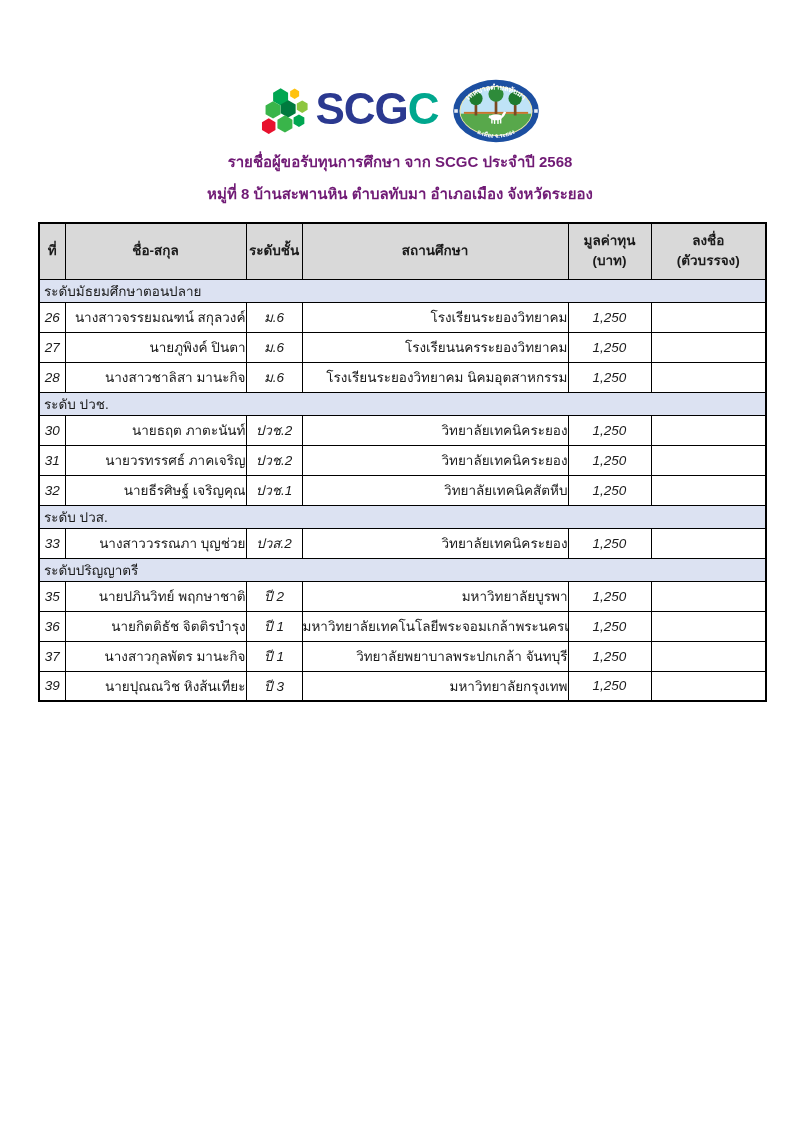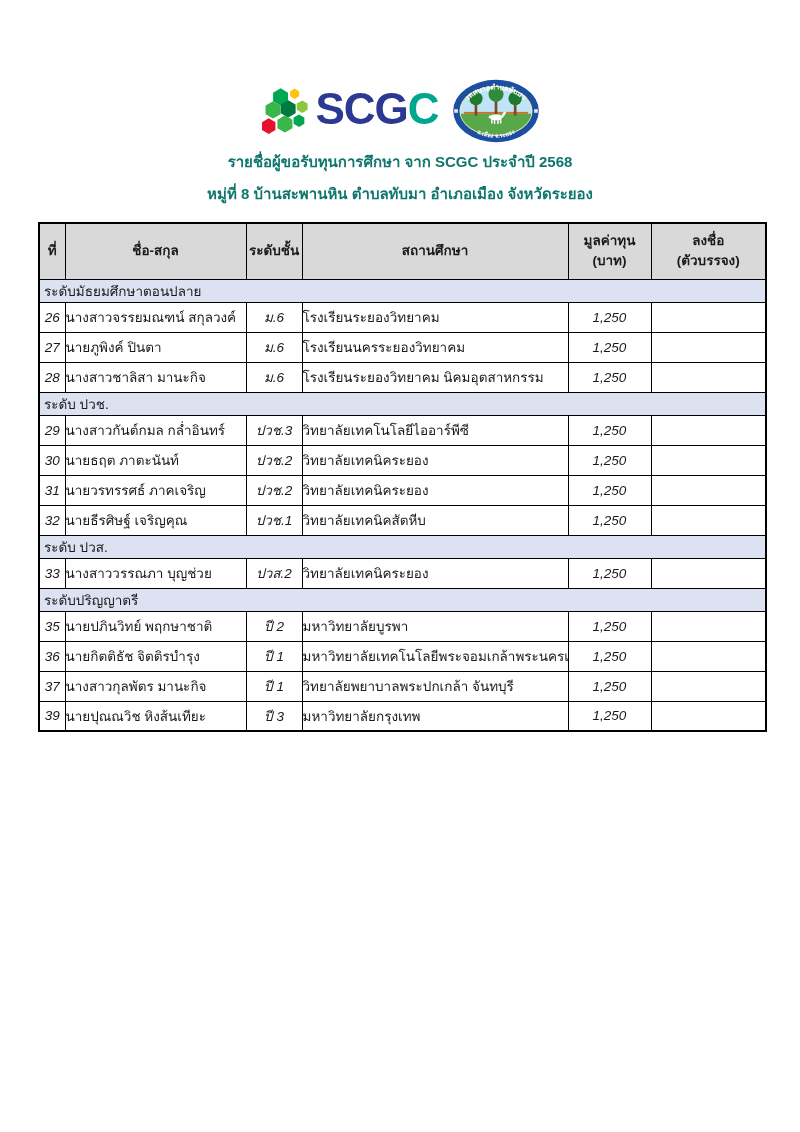--- a/index.html
+++ b/index.html
@@ -26,21 +26,21 @@
     letter-spacing: -1px;
     line-height: 1;
     padding-bottom: 4px;
   }
   .scgc-blue { color: #2B3990; }
   .scgc-teal { color: #00A78E; }
   .titles { text-align: center; margin-top: 10px; }
   .title-line {
     font-size: 15px;
     font-weight: 700;
-    color: #0f766e;
+    color: #701a75;
     line-height: 1;
   }
   .title-line + .title-line { margin-top: 17px; }
 
   .table-wrap { margin: 21px 35px 0 38px; }
   table.scholar-table {
     width: 727px;
     border-collapse: collapse;
     table-layout: fixed;
     border: 2px solid #000;
@@ -60,21 +60,21 @@
     line-height: 1.5;
   }
   tr.section-row td {
     background: #dce2f2;
     height: 14px;
     padding-left: 4px;
     text-align: left;
   }
   tr.data-row td { height: 30px; background: #ffffff; }
   td.c-center { text-align: center; font-style: italic; }
-  td.c-left { text-align: left; }
+  td.c-left { text-align: right; }
 </style>
 </head>
 <body>
 
 <div class="header-logos">
   <div class="scgc-logo">
     <svg width="54" height="56" viewBox="0 0 50 48">
       <defs>
         <polygon id="hex" points="0,-8 6.93,-4 6.93,4 0,8 -6.93,4 -6.93,-4"></polygon>
       </defs>
@@ -186,28 +186,20 @@
           <td class="c-left">นางสาวชาลิสา มานะกิจ</td>
           <td class="c-center">ม.6</td>
           <td class="c-left">โรงเรียนระยองวิทยาคม นิคมอุตสาหกรรม</td>
           <td class="c-center">1,250</td>
           <td class="c-center"></td>
         </tr>
         <tr class="section-row">
           <td colspan="6">ระดับ ปวช.</td>
         </tr>
         <tr class="data-row">
-          <td class="c-center">29</td>
-          <td class="c-left">นางสาวกันต์กมล กล่ำอินทร์</td>
-          <td class="c-center">ปวช.3</td>
-          <td class="c-left">วิทยาลัยเทคโนโลยีไออาร์พีซี</td>
-          <td class="c-center">1,250</td>
-          <td class="c-center"></td>
-        </tr>
-        <tr class="data-row">
           <td class="c-center">30</td>
           <td class="c-left">นายธฤต ภาตะนันท์</td>
           <td class="c-center">ปวช.2</td>
           <td class="c-left">วิทยาลัยเทคนิคระยอง</td>
           <td class="c-center">1,250</td>
           <td class="c-center"></td>
         </tr>
         <tr class="data-row">
           <td class="c-center">31</td>
           <td class="c-left">นายวรทรรศธ์ ภาคเจริญ</td>

